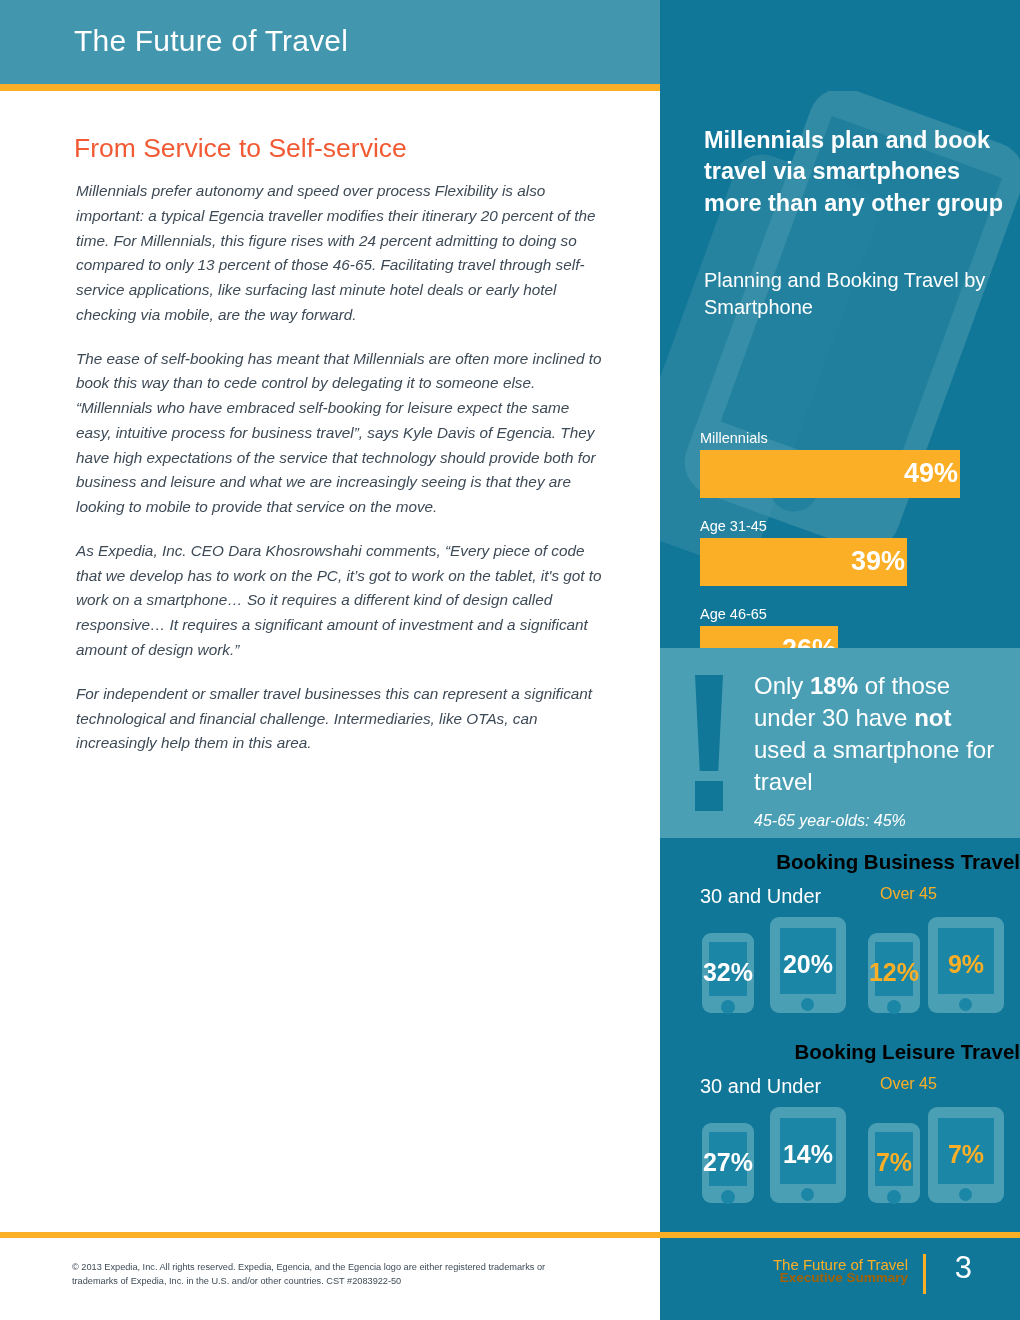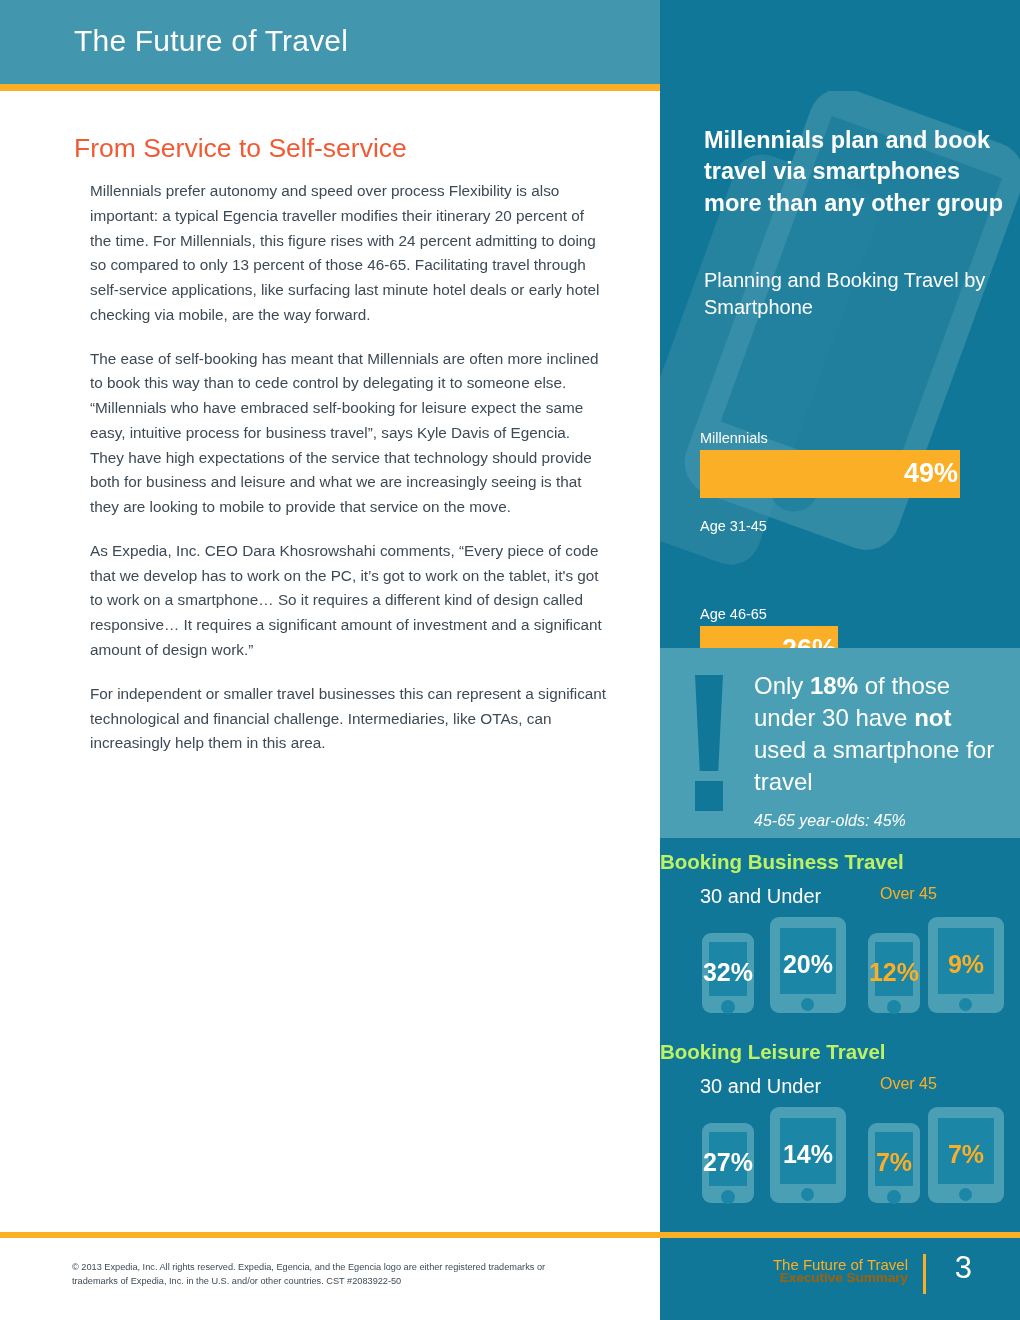--- a/index.html
+++ b/index.html
@@ -41,38 +41,38 @@
   .callout{position:absolute;left:0;top:648px;width:360px;height:190px;background:#4a9fb5;}
   .excl-stem{position:absolute;left:35px;top:27px;width:28px;height:96px;background:#117798;
              clip-path:polygon(0% 0%,100% 0%,83% 100%,17% 100%);}
   .excl-dot{position:absolute;left:35px;top:133px;width:28px;height:30px;background:#117798;}
   .callout-text{position:absolute;left:94px;top:22px;width:250px;color:#ffffff;font-size:24px;line-height:1.33;}
   .callout-text b{font-weight:bold;}
   .callout-note{position:absolute;left:94px;top:140px;width:250px;color:#ffffff;font-size:16px;font-style:italic;margin-top:24px;}
 
   
   .block{position:absolute;left:0;width:360px;}
-  .block-title{text-align:left;color:#bef264;font-size:20.5px;font-weight:bold;line-height:1;}
+  .block-title{text-align:right;color:#000000;font-size:20.5px;font-weight:bold;line-height:1;}
   .block-legend{position:relative;height:20px;margin-top:12px;}
   .legend-left{position:absolute;left:40px;color:#ffffff;font-size:20px;}
   .legend-right{position:absolute;left:220px;color:#fbaf26;font-size:16px;}
   .devices{position:relative;height:96px;margin-top:12px;}
   .device{position:absolute;bottom:0;}
   .dev-frame{position:absolute;left:0;bottom:0;background:#4a9fb5;border-radius:9px;}
   .dev-screen{position:absolute;background:#1c86a6;}
   .dev-home{position:absolute;border-radius:50%;background:#1c86a6;}
   .dev-val{position:absolute;z-index:5;font-size:25px;font-weight:bold;line-height:1;white-space:nowrap;}
   .val-white{color:#ffffff;}
   .val-orange{color:#fbaf26;}
 
   
   .main{position:absolute;left:0;top:91px;width:660px;}
   .main-h1{position:absolute;left:74px;top:42px;font-size:26.5px;color:#f15a33;font-weight:400;}
   .body-copy{position:absolute;left:74px;top:88px;width:534px;color:#3d4a56;font-size:15.3px;line-height:1.62;}
-  .body-copy p{margin:0 0 19px 16px;}
+  .body-copy p{margin:0 0 19px 2px;font-style:italic;}
 
   
   .footer-rule{position:absolute;left:0;top:1232px;width:660px;height:6px;background:#fbaf26;}
   .footer-rule-r{position:absolute;left:660px;top:1232px;width:360px;height:6px;background:#fbaf26;}
   .footer-copy{position:absolute;left:72px;top:1260px;width:520px;color:#3d4a56;font-size:9.2px;line-height:1.55;}
   .footer-right{position:absolute;left:660px;top:1238px;width:360px;height:82px;}
   .fr-title{position:absolute;right:112px;top:18px;color:#fbaf26;font-size:15px;text-align:right;white-space:nowrap;}
   .fr-sub{position:absolute;right:112px;top:32px;color:#a16207;font-size:13.5px;font-weight:bold;text-align:right;white-space:nowrap;}
   .fr-div{position:absolute;right:94px;top:16px;width:3px;height:40px;background:#fbaf26;}
   .fr-page{position:absolute;right:48px;top:14px;color:#ffffff;font-size:31px;line-height:1;}
@@ -111,20 +111,23 @@
 
       <div class="chart">
           <div class="bar-row" style="top: 0px;">
             <div class="bar-label">Millennials</div>
             <div class="bar" style="width: 260px;">
               <span class="bar-value">49%</span>
             </div>
           </div>
           <div class="bar-row" style="top: 88px;">
             <div class="bar-label">Age 31-45</div>
+            <div class="bar" style="width: 207px;">
+              <span class="bar-value">39%</span>
+            </div>
           </div>
           <div class="bar-row" style="top: 176px;">
             <div class="bar-label">Age 46-65</div>
             <div class="bar" style="width: 138px;">
               <span class="bar-value">26%</span>
             </div>
           </div>
         </div>
     </div>
 

